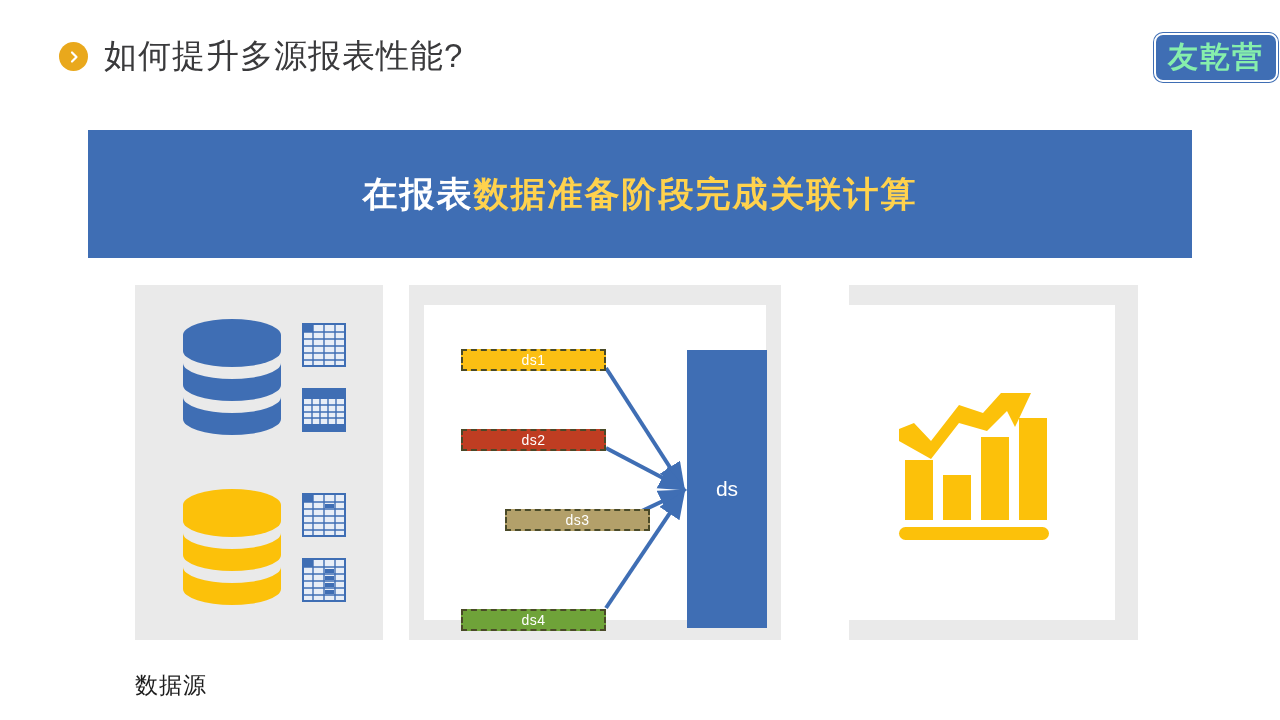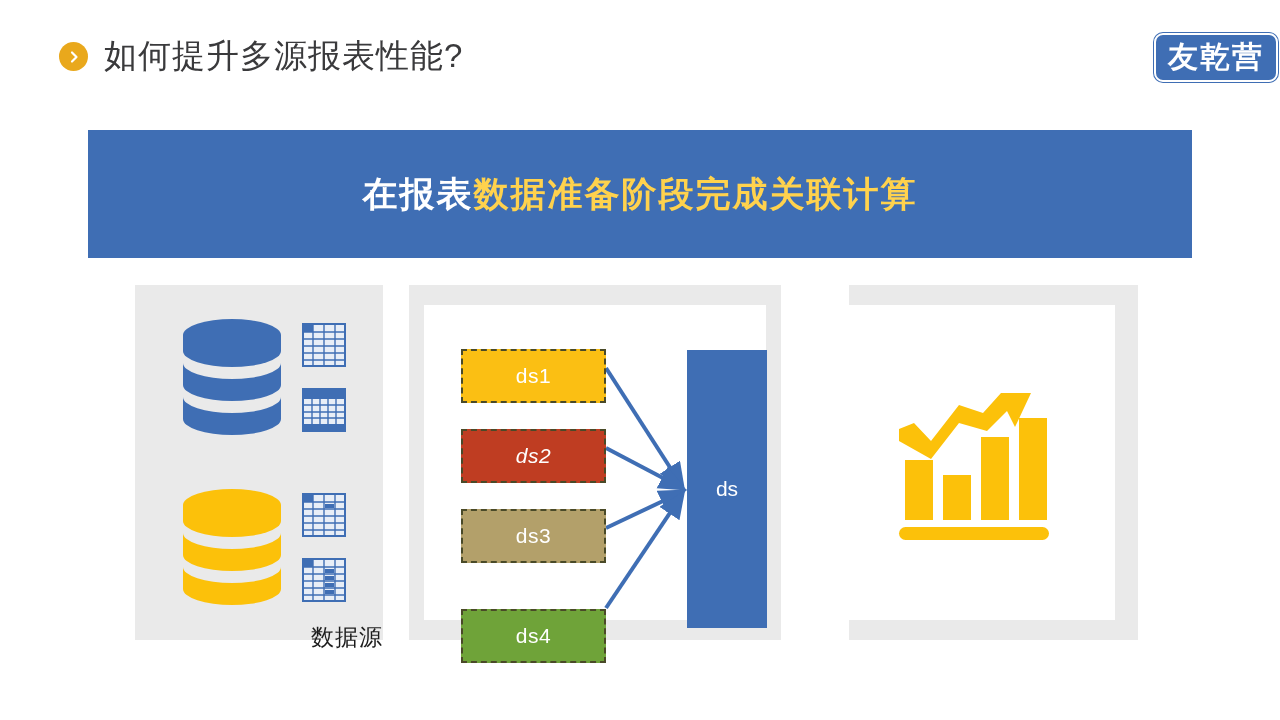--- a/index.html
+++ b/index.html
@@ -26,21 +26,21 @@
     letter-spacing: 1px; white-space: nowrap;
   }
   .brand-logo {
     position: absolute; right: 28px; top: 33px;
     background: #3F6EB4; border-radius: 9px;
     padding: 3px 12px 5px 12px;
     border: 2px solid #ffffff;
     box-shadow: 0 0 0 1px #3F6EB4;
   }
   .brand-logo span {
-    display: block; color: #ffffff; font-size: 30px; line-height: 37px;
+    display: block; color: #86efac; font-size: 30px; line-height: 37px;
     font-weight: bold; letter-spacing: 2px; white-space: nowrap;
   }
 
   
   .banner {
     position: absolute; left: 88px; top: 130px;
     width: 1104px; height: 128px;
     background: #3F6EB4;
     display: flex; flex-direction: row;
     align-items: center; justify-content: center;
@@ -68,46 +68,46 @@
 
   
   .tbl { position: absolute; width: 44px; height: 44px; }
   .tbl-1 { left: 167px; top: 38px; }
   .tbl-2 { left: 167px; top: 103px; }
   .tbl-3 { left: 167px; top: 208px; }
   .tbl-4 { left: 167px; top: 273px; }
 
   
   .ds-box {
-    position: absolute; left: 37px; width: 145px; height: 54px;
+    position: absolute; left: 37px; width: 145px; height: 22px;
     border: 2px dashed #4A4A28;
     display: flex; align-items: center; justify-content: center;
-    color: #ffffff; font-size: 21px; letter-spacing: 0.5px;
+    color: #ffffff; font-size: 14px; letter-spacing: 0.5px;
   }
   .ds1 { top: 44px;  background: #FBBF13; }
-  .ds2 { top: 124px; background: #BF3D22; font-style: italic; }
-  .ds3 { top: 204px; background: #B3A06A; }
+  .ds2 { top: 124px; background: #BF3D22; }
+  .ds3 { top: 204px; background: #B3A06A; margin-left: 44px; }
   .ds4 { top: 284px; background: #6FA339; margin-top: 20px; }
 
   .ds-target {
     position: absolute; left: 263px; top: 45px;
     width: 80px; height: 278px; background: #3F6EB4;
     display: flex; align-items: center; justify-content: center;
     color: #ffffff; font-size: 21px; text-align: center;
   }
 
   .connectors { position: absolute; left: 0; top: 0; width: 372px; height: 355px; pointer-events: none; }
 
   
   .chart-icon { position: absolute; left: 48px; top: 80px; width: 170px; height: 155px; }
 
   
   .caption {
-    position: absolute; top: 622px; font-size: 23px; color: #1C1C1C;
-    text-align: right; white-space: nowrap; letter-spacing: 1px;
+    position: absolute; top: 670px; font-size: 23px; color: #1C1C1C;
+    text-align: left; white-space: nowrap; letter-spacing: 1px;
   }
   .cap-left  { left: 135px; width: 248px; }
   .cap-mid   { left: 409px; width: 372px; }
   .cap-right { left: 849px; width: 289px; }
 </style>
 </head>
 <body>
 
 <div class="slide">
 

